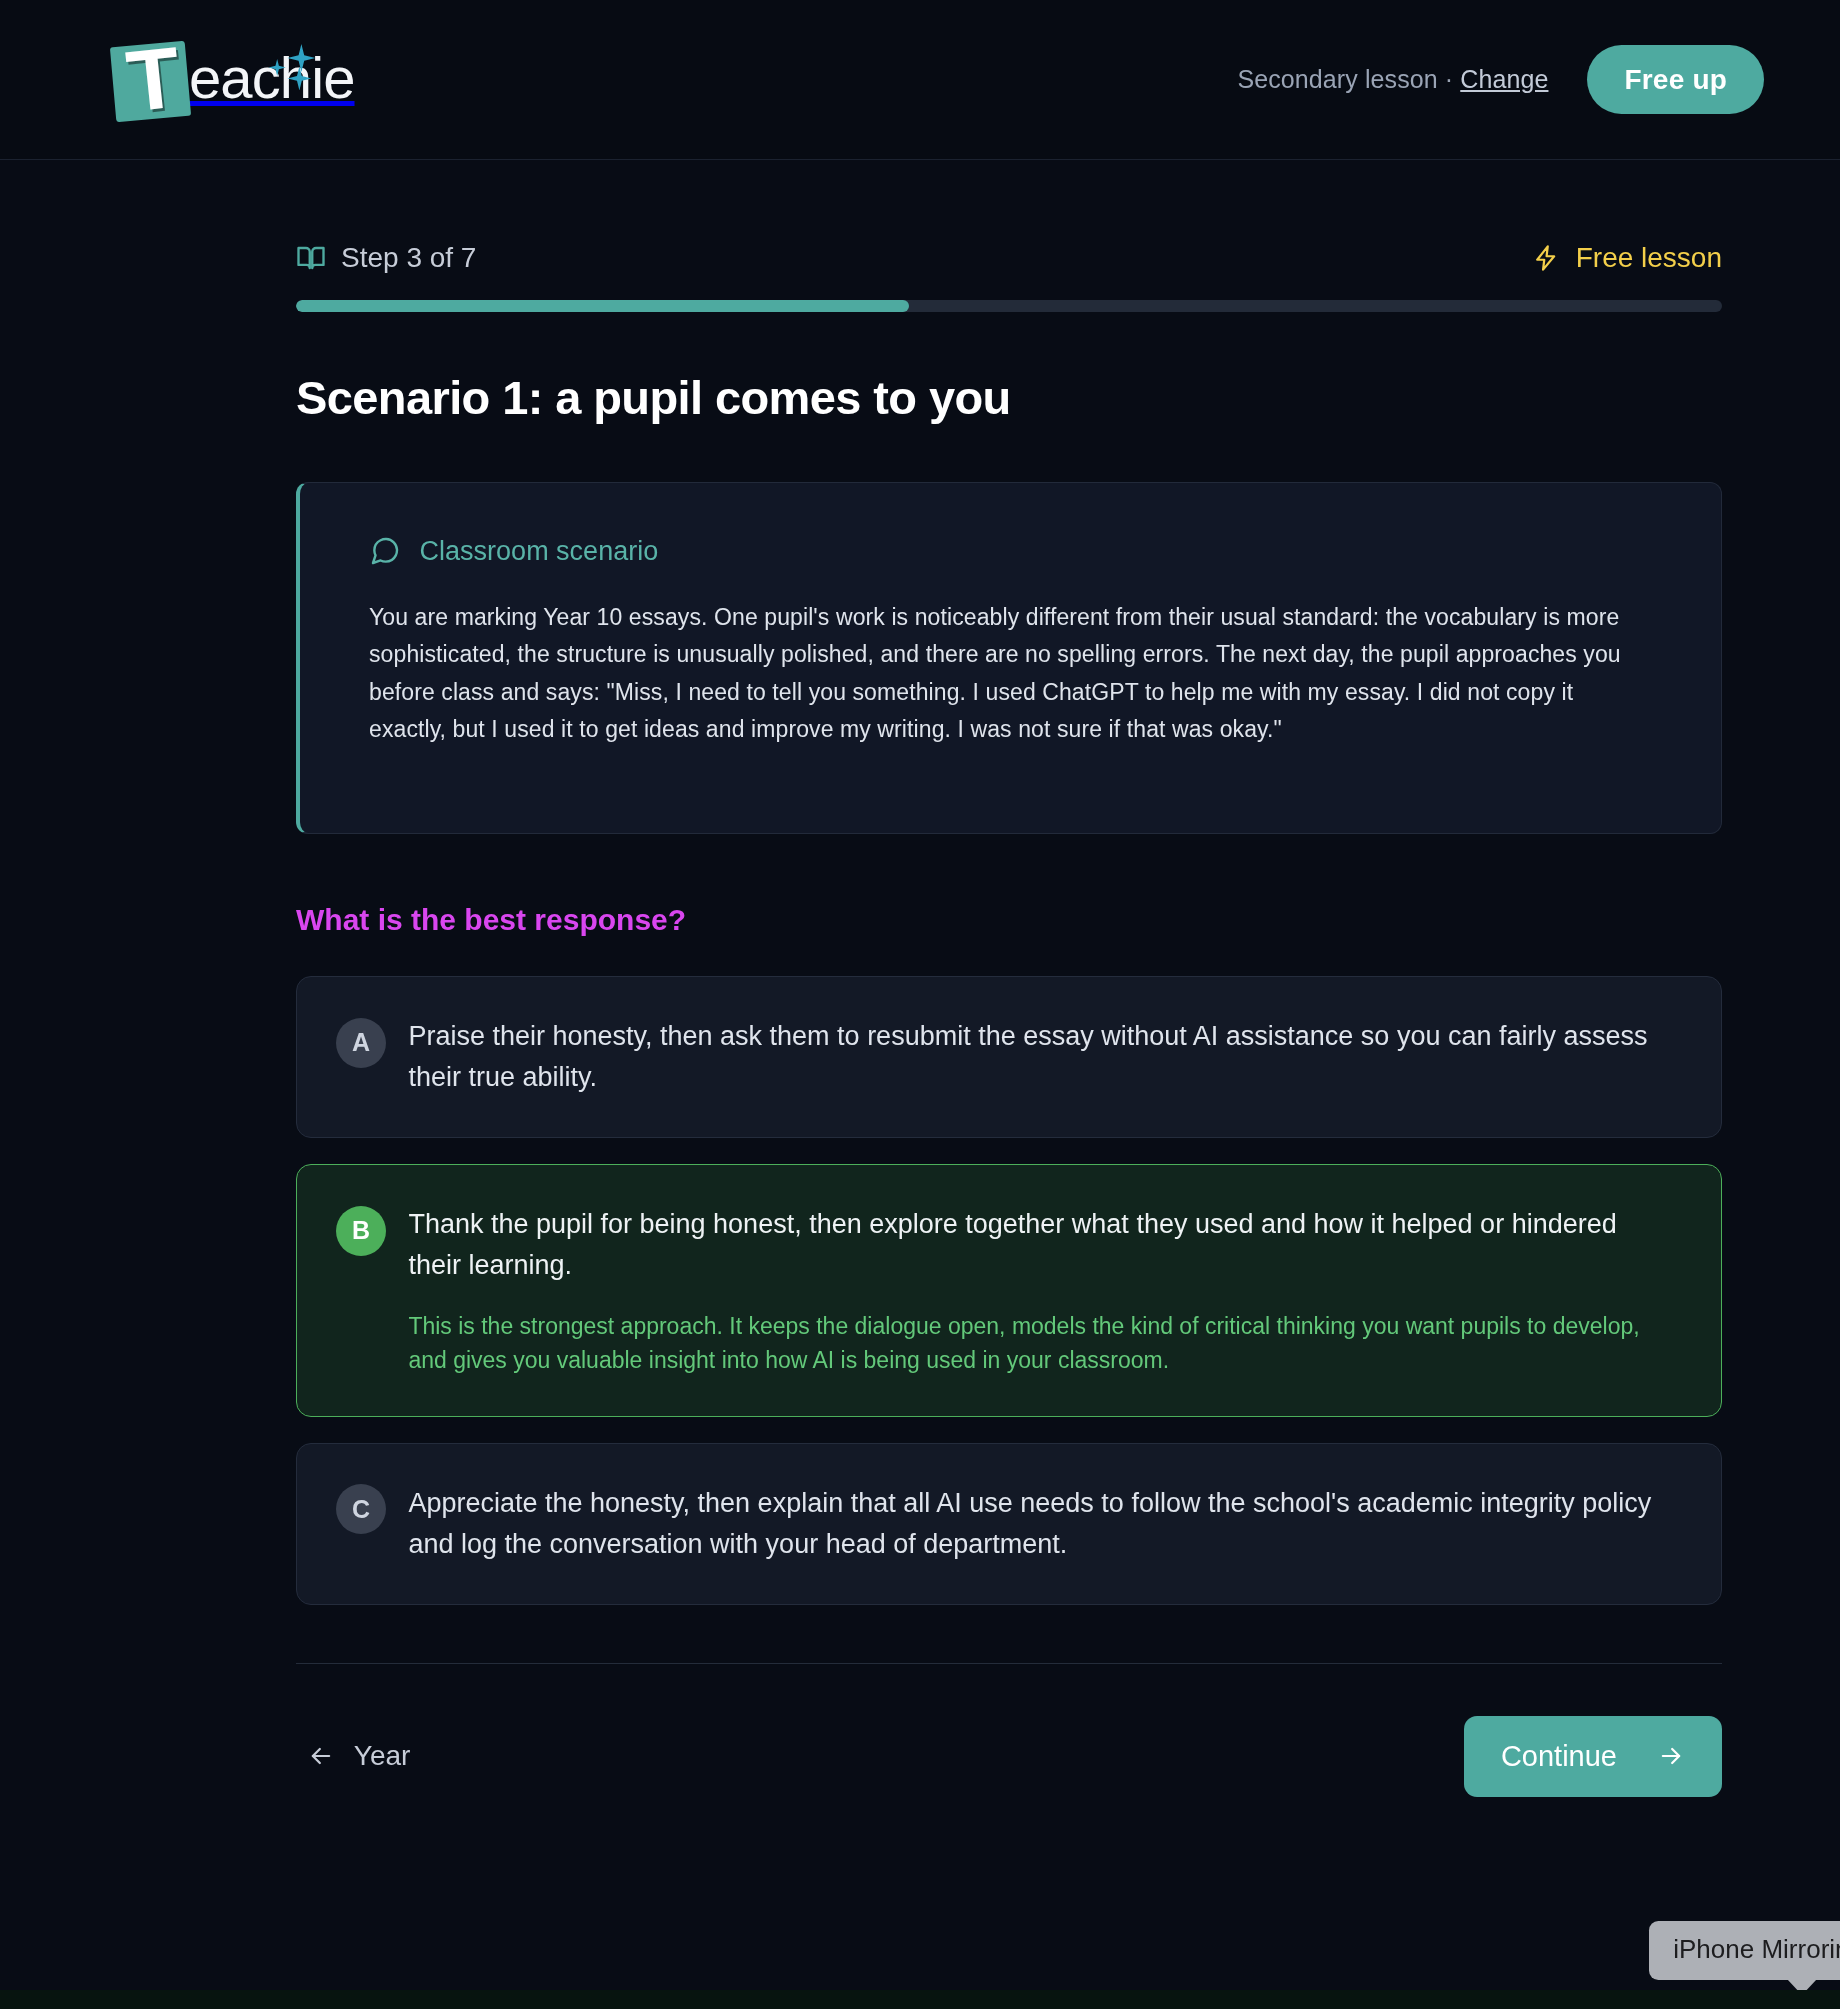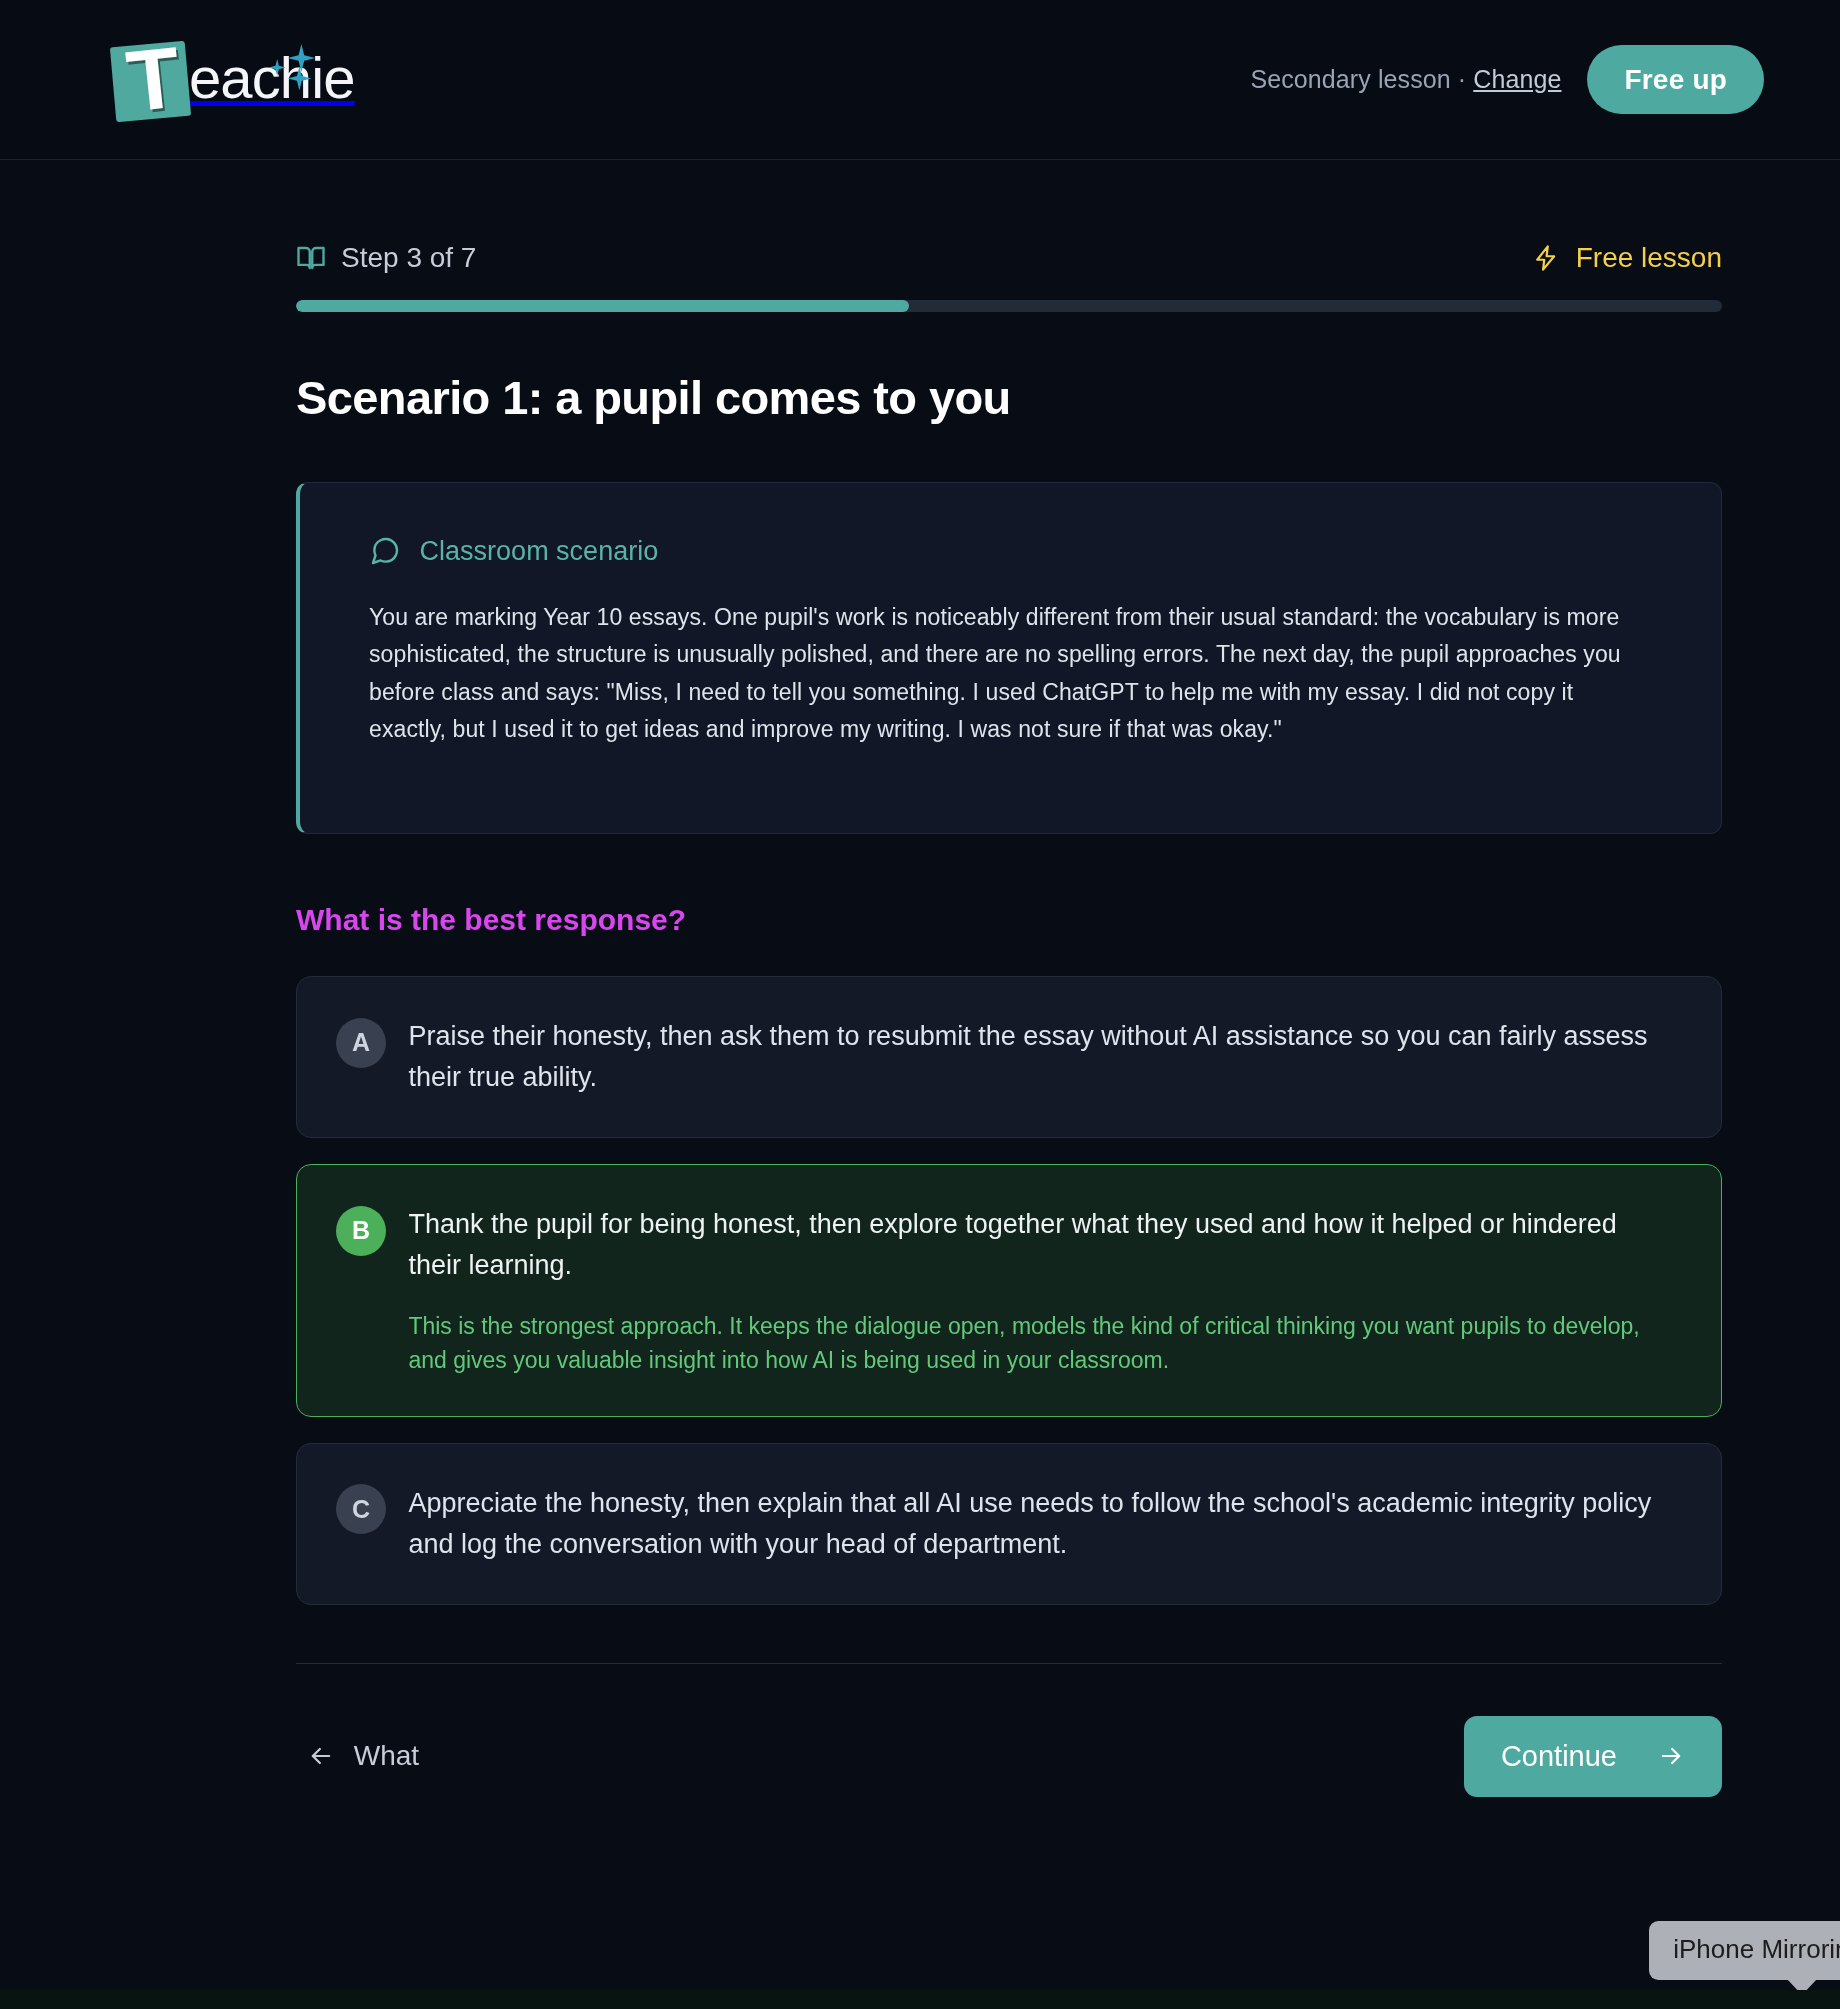--- a/index.html
+++ b/index.html
@@ -82,21 +82,21 @@
     clip-path: polygon(50% 0%, 60% 40%, 100% 50%, 60% 60%, 50% 100%, 40% 60%, 0% 50%, 40% 40%);
   }
   .spark.s1 { width: 28px; height: 28px; left: 22.4px; top: 0px; }
   .spark.s2 { width: 17px; height: 17px; left: 3.7px; top: 15px; }
   .spark.s3 { width: 24px; height: 24px; left: 22.4px; top: 22.4px; }
 
   .header-right {
     margin-left: auto;
     display: flex;
     align-items: center;
-    gap: 26px;
+    gap: 39px;
   }
   .lesson-meta {
     font-size: 25px;
     color: #9aa4b5;
     white-space: nowrap;
     letter-spacing: 0.1px;
   }
   .lesson-meta .change-link { color: #c3cbd8; }
   .signup-btn {
     background: #4eaaa0;
@@ -394,21 +394,21 @@
         </div>
       </div>
 
     <div class="footer-divider"></div>
     <div class="footer-row">
       <button class="back-btn">
         <svg class="arrow-icon" viewBox="0 0 24 24" fill="none" stroke="#c7cdd8" stroke-width="1.9" stroke-linecap="round" stroke-linejoin="round">
           <path d="M19 12H5"></path>
             <path d="M11 18l-6-6 6-6"></path>
         </svg>
-        <span>What</span>
+        <span>Year</span>
       </button>
       <button class="continue-btn">
         <span>Continue</span>
         <svg class="arrow-icon" viewBox="0 0 24 24" fill="none" stroke="#ffffff" stroke-width="1.9" stroke-linecap="round" stroke-linejoin="round">
           <path d="M5 12h14"></path>
             <path d="M13 6l6 6-6 6"></path>
         </svg>
       </button>
     </div>
   </div>

